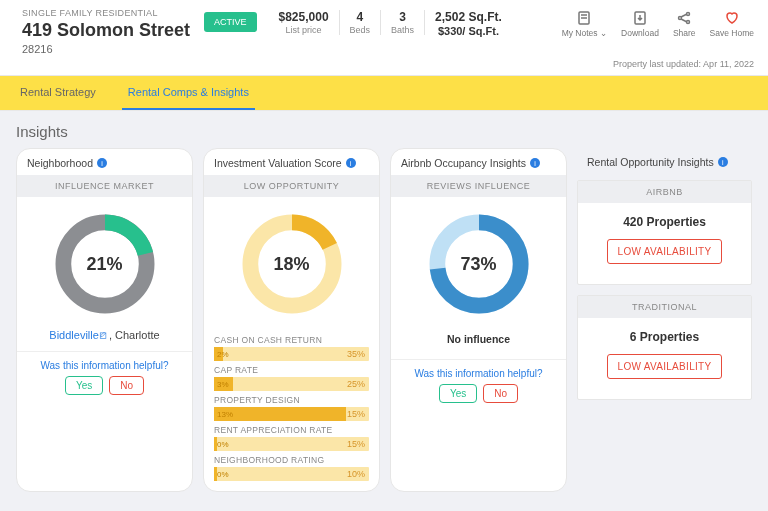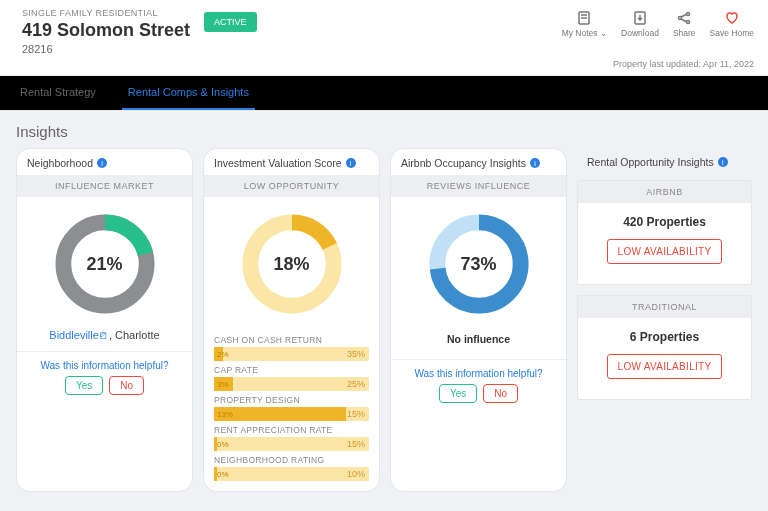--- a/index.html
+++ b/index.html
@@ -18,21 +18,21 @@
 .stat:last-of-type { border-right: none; }
 .stat .v { font-size: 12px; font-weight: 600; color: #333; }
 .stat .l { font-size: 9px; color: #888; margin-top: 1px; }
 .stat .v2 { font-size: 11px; font-weight: 600; color: #333; margin-top: 1px; }
 .actions { display: flex; margin-left: auto; gap: 14px; align-items: flex-start; margin-top: 2px; }
 .action { text-align: center; color: #777; font-size: 8.5px; }
 .action svg { width: 16px; height: 16px; display: block; margin: 0 auto 2px; stroke: #777; fill: none; stroke-width: 1.5; }
 .action.heart svg { stroke: #e74c3c; }
 .updated { text-align: right; font-size: 9px; color: #888; padding: 4px 0 6px; }
 
-.tabs-bar { background: #000000; border-top: 1px solid #e8e8e8; border-bottom: 1px solid #e8e8e8; padding: 0 14px; display: flex; gap: 20px; }
+.tabs-bar { background: #fde047; border-top: 1px solid #e8e8e8; border-bottom: 1px solid #e8e8e8; padding: 0 14px; display: flex; gap: 20px; }
 .tab { padding: 10px 6px; font-size: 11px; color: #666; cursor: pointer; border-bottom: 2px solid transparent; }
 .tab.active { color: #2a7de1; border-bottom-color: #2a7de1; font-weight: 500; }
 
 .section-title { font-size: 15px; color: #666; padding: 12px 16px 8px; }
 
 .cards { display: flex; gap: 10px; padding: 0 16px; }
 .card { background: #fff; border: 1px solid #e6e6e6; border-radius: 14px; flex: 1 1 0; display: flex; flex-direction: column; }
 .card-title { font-size: 10.5px; color: #444; padding: 8px 10px 6px; display: flex; align-items: center; gap: 4px; }
 .info-icon { width: 10px; height: 10px; border-radius: 50%; background: #2a7de1; color: #fff; display: inline-flex; align-items: center; justify-content: center; font-size: 7px; line-height: 1; }
 .band { background: #edeef1; text-align: center; font-size: 9px; color: #888; letter-spacing: 0.5px; padding: 6px 0; }
@@ -67,20 +67,38 @@
 <body>
 
 <div class="header">
   <div class="header-top">
     <div class="addr-block">
       <div class="prop-type">SINGLE FAMILY RESIDENTIAL</div>
       <div class="addr">419 Solomon Street</div>
       <div class="addr-sub">28216</div>
     </div>
     <span class="status-badge">ACTIVE</span>
+    <div class="stats">
+      <div class="stat">
+          <div class="v">$825,000</div>
+          <div class="l">List price</div>
+        </div>
+      <div class="stat">
+          <div class="v">4</div>
+          <div class="l">Beds</div>
+        </div>
+      <div class="stat">
+          <div class="v">3</div>
+          <div class="l">Baths</div>
+        </div>
+      <div class="stat">
+          <div class="v">2,502 Sq.Ft.</div>
+          <div class="v2">$330/ Sq.Ft.</div>
+        </div>
+    </div>
     <div class="actions">
       <div class="action"><svg>
             <rect x="3" y="2" width="10" height="12" rx="1"></rect>
             <path d="M5 5h6M5 8h6"></path>
           </svg><span>My Notes</span> <span>⌄</span></div>
       <div class="action"><svg>
             <rect x="3" y="2" width="10" height="12" rx="1"></rect>
             <path d="M8 5v5M6 8l2 2 2-2"></path>
           </svg><span>Download</span></div>
       <div class="action"><svg>

